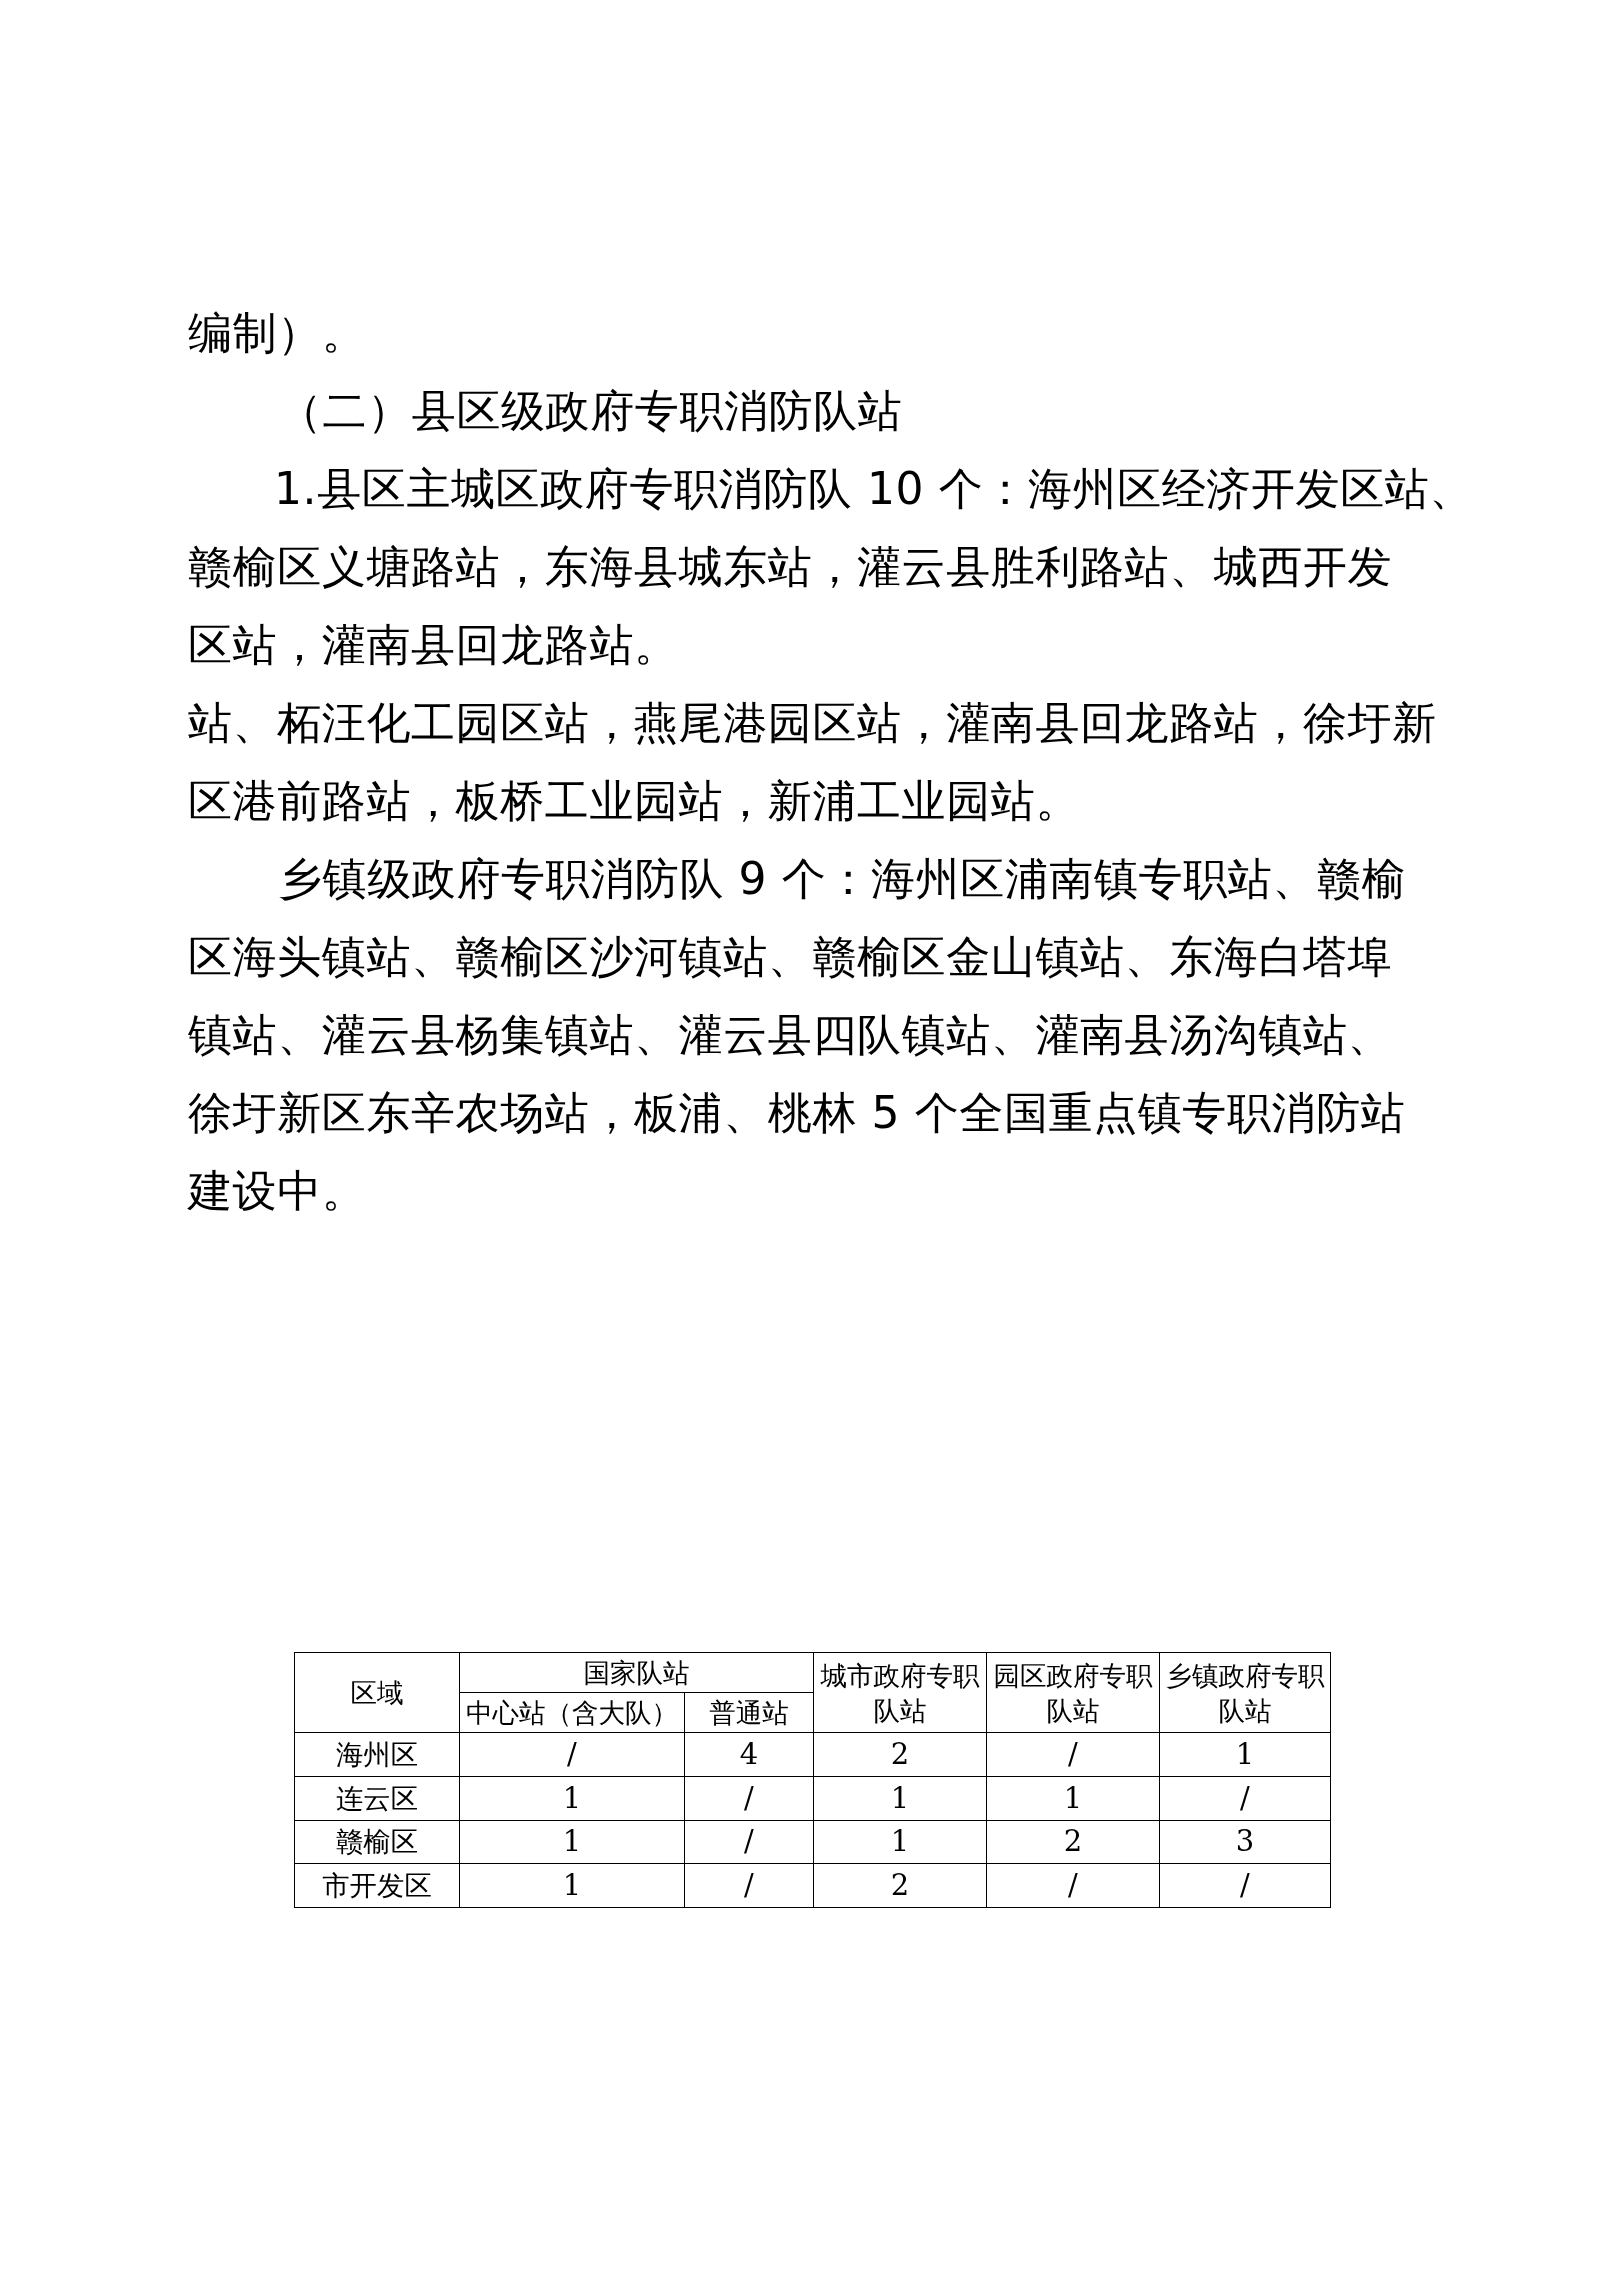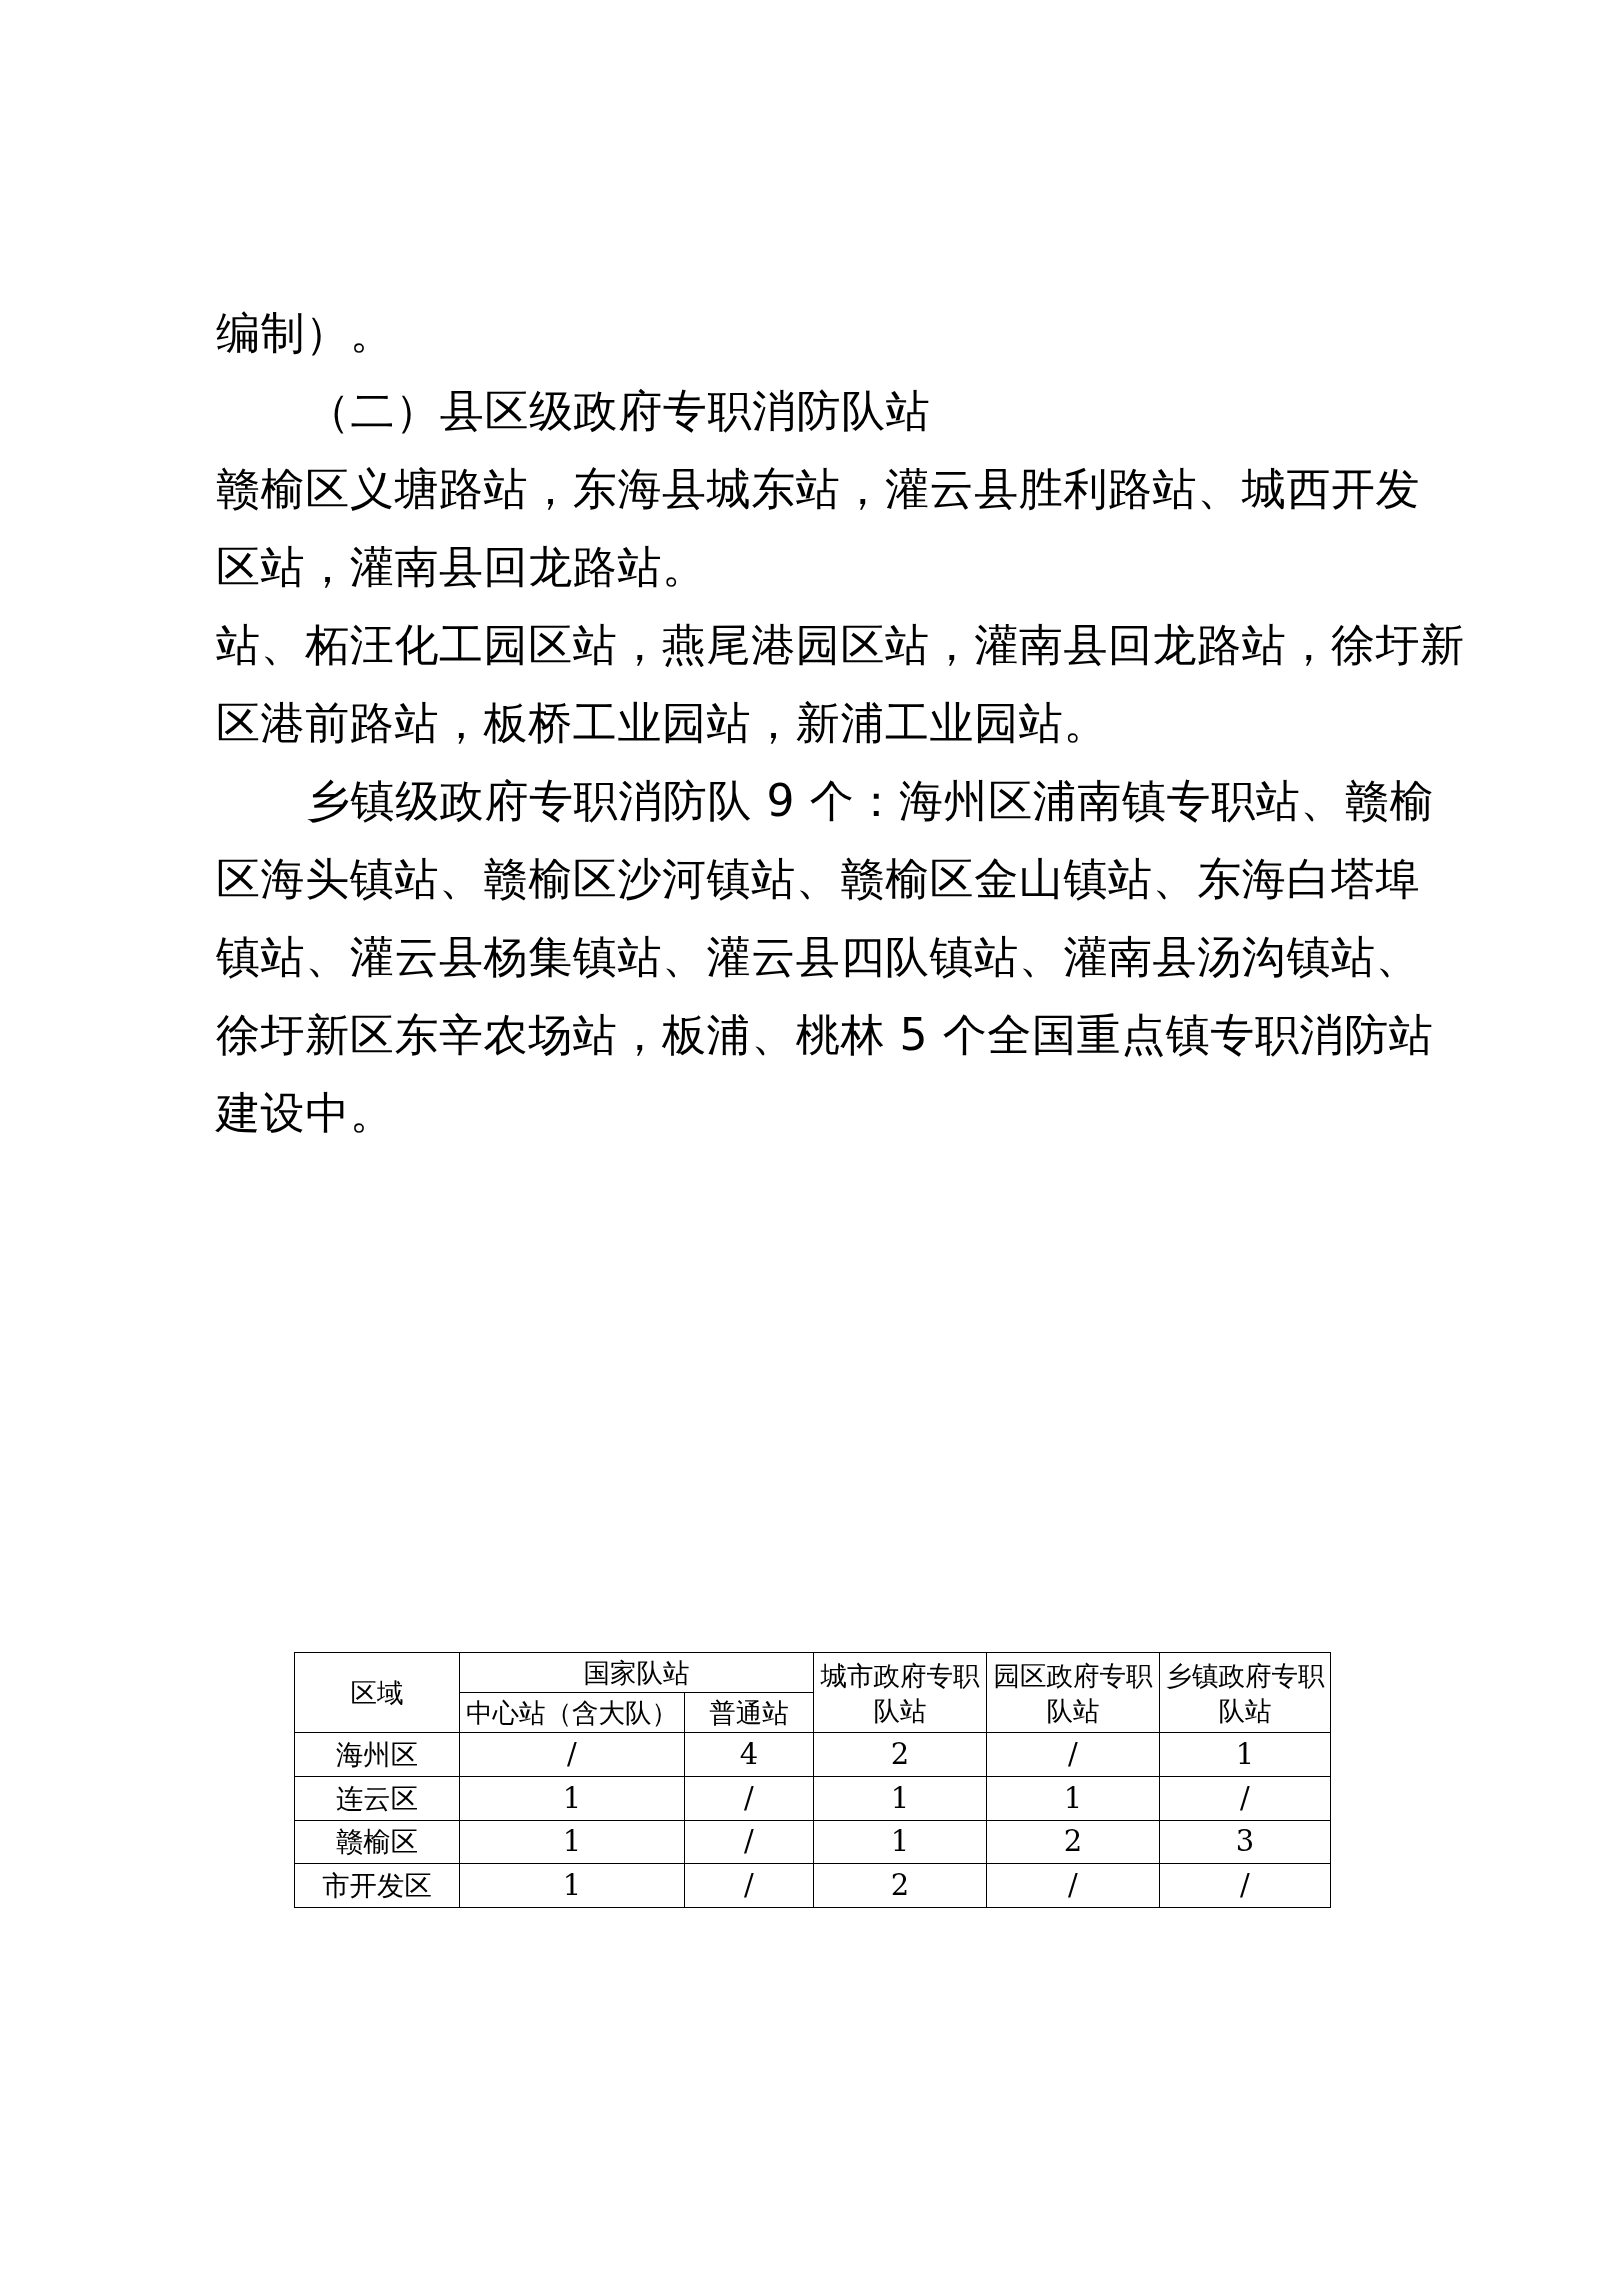--- a/index.html
+++ b/index.html
@@ -20,21 +20,21 @@
     position: absolute;
     left: 0;
     top: 0;
     width: 1621px;
     height: 2293px;
     background: #ffffff;
   }
 
   .doc-body {
     position: absolute;
-    left: 216px;
+    left: 188px;
     top: 294px;
     width: 1215px;
   }
 
   
   .para {
     font-size: 44px;
     line-height: 78px;
     letter-spacing: 0.6px;
     text-align: justify;
@@ -121,20 +121,21 @@
 
     <div class="para">
       <span class="line">编制）。</span>
     </div>
 
     <div class="para">
       <span class="line ind">（二）县区级政府专职消防队站</span>
     </div>
 
     <div class="para">
+      <span class="line ind-sm">1.县区主城区政府专职消防队 10 个：海州区经济开发区站、</span>
       <span class="line">赣榆区义塘路站，东海县城东站，灌云县胜利路站、城西开发</span>
       <span class="line">区站，灌南县回龙路站。</span>
     </div>
 
     <div class="para">
       <span class="line">站、柘汪化工园区站，燕尾港园区站，灌南县回龙路站，徐圩新</span>
       <span class="line">区港前路站，板桥工业园站，新浦工业园站。</span>
     </div>
 
 

